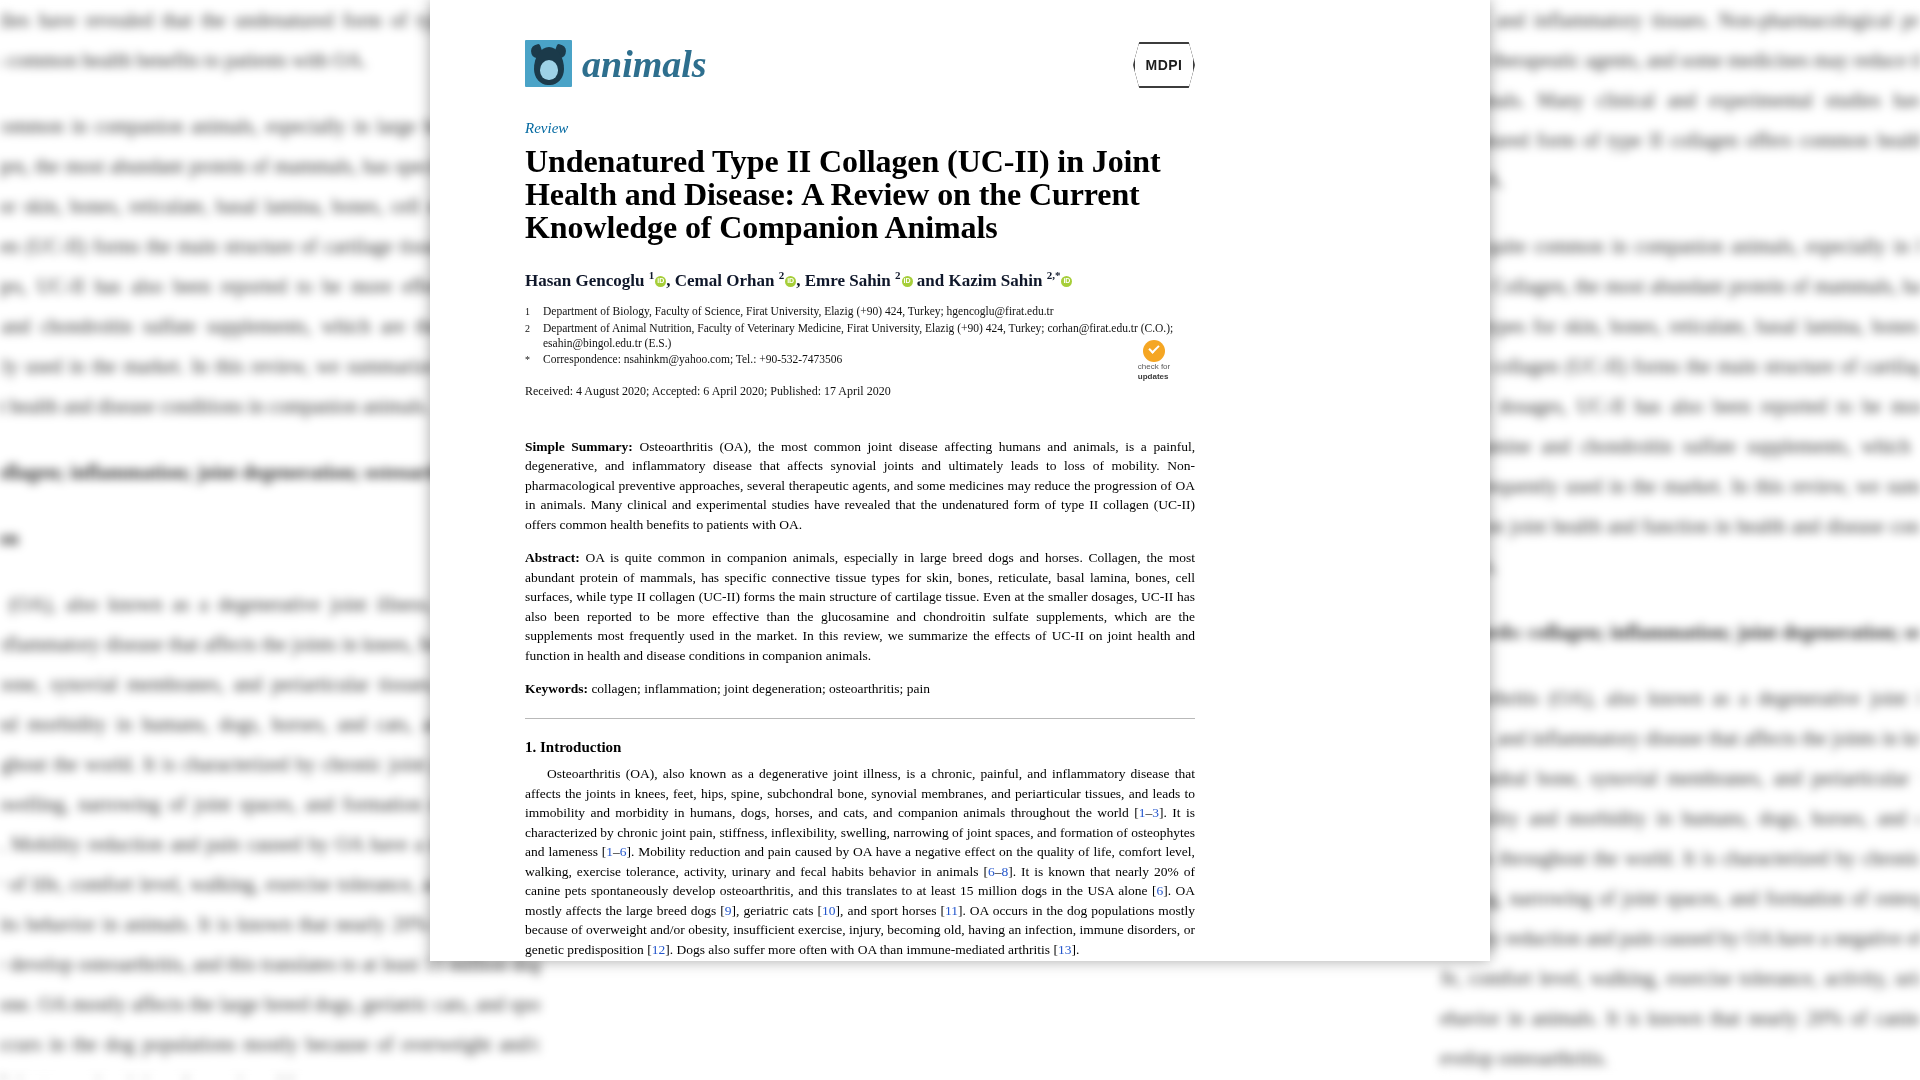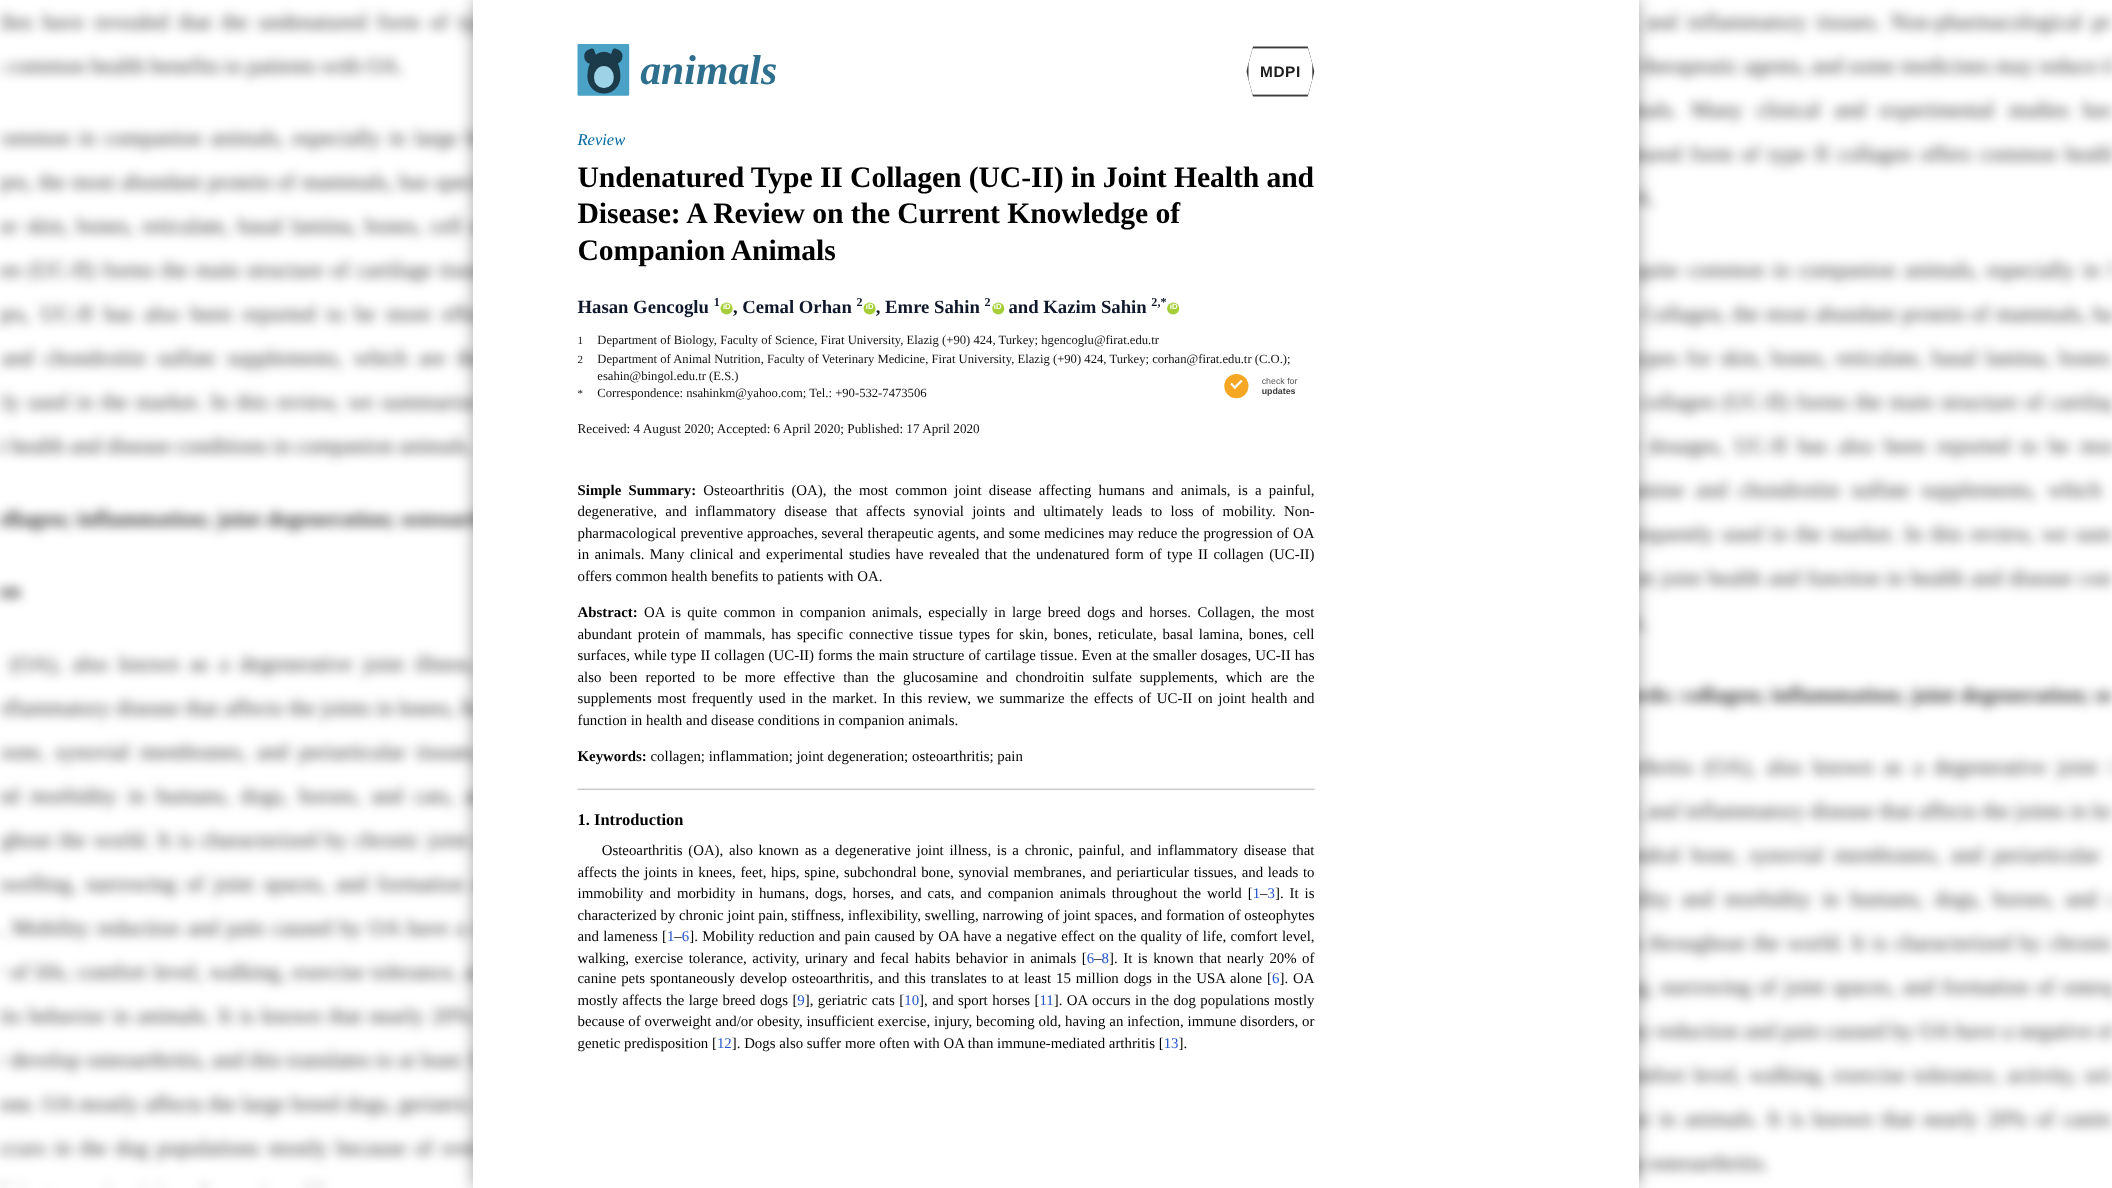--- a/index.html
+++ b/index.html
@@ -59,21 +59,21 @@
   }
   .bgtext p { margin: 0 0 26px 0; }
   .bgtext .h { font-weight: bold; }
 
   
   .page {
     position: absolute;
     left: 430px;
     top: 0;
     width: 1060px;
-    height: 1080px;
+    height: 961px;
     background: #ffffff;
     box-shadow: 0 0 14px rgba(0,0,0,0.35);
     overflow: hidden;
   }
   .page-inner {
     position: absolute;
     left: 95px;
     top: 40px;
     width: 670px;
   }
@@ -148,21 +148,21 @@
     margin-top: 2px;
   }
 
   .article-type {
     font-size: 15px;
     font-style: italic;
     margin-top: 18px;
     color: #0369a1;
   }
   h1.title {
-    font-size: 27px;
+    font-size: 32px;
     line-height: 33px;
     font-weight: bold;
     margin: 8px 0 0 0;
     color: #000;
     letter-spacing: -0.1px;
   }
   .authors {
     margin-top: 20px;
     font-size: 17px;
     font-weight: bold;
@@ -209,21 +209,22 @@
     color: #111;
   }
   .crossmark {
     position: absolute;
     right: 0px;
     top: 300px;
     width: 82px;
     text-align: left;
     display: flex;
     align-items: center;
-    gap: 12px;
+    gap: 0;
+    flex-direction: column;
   }
   .cm-circle {
     width: 22px; height: 22px;
     border-radius: 50%;
     background: #f5a623;
     position: relative;
     flex: 0 0 22px;
   }
   .cm-circle::after {
     content: "";

